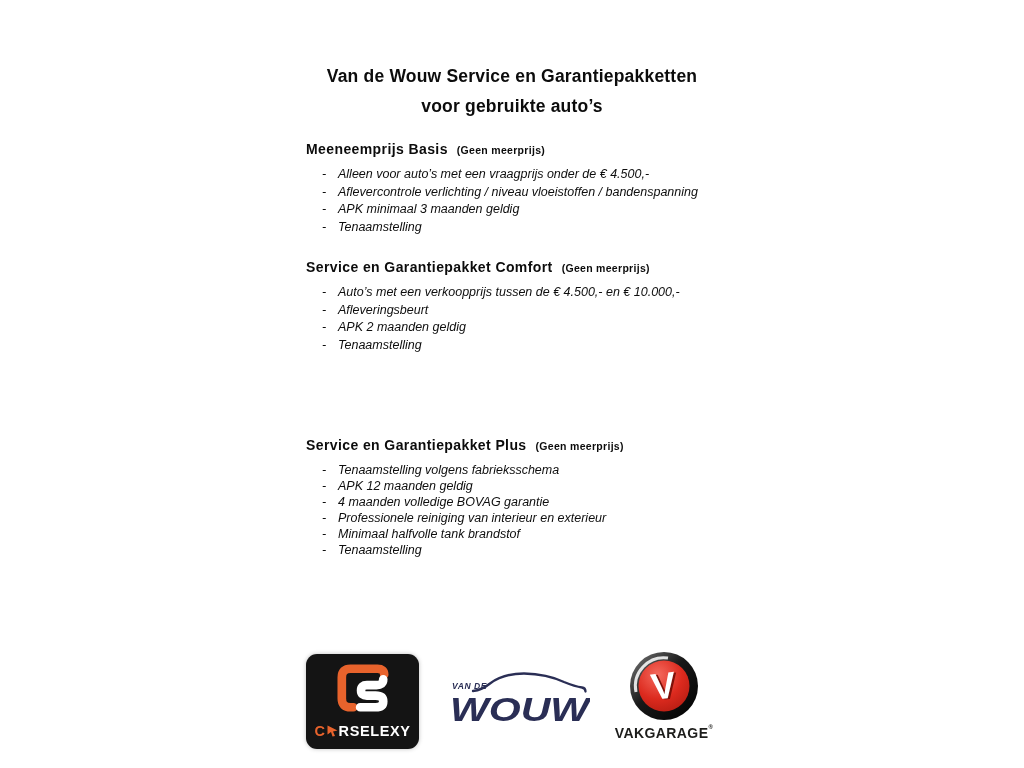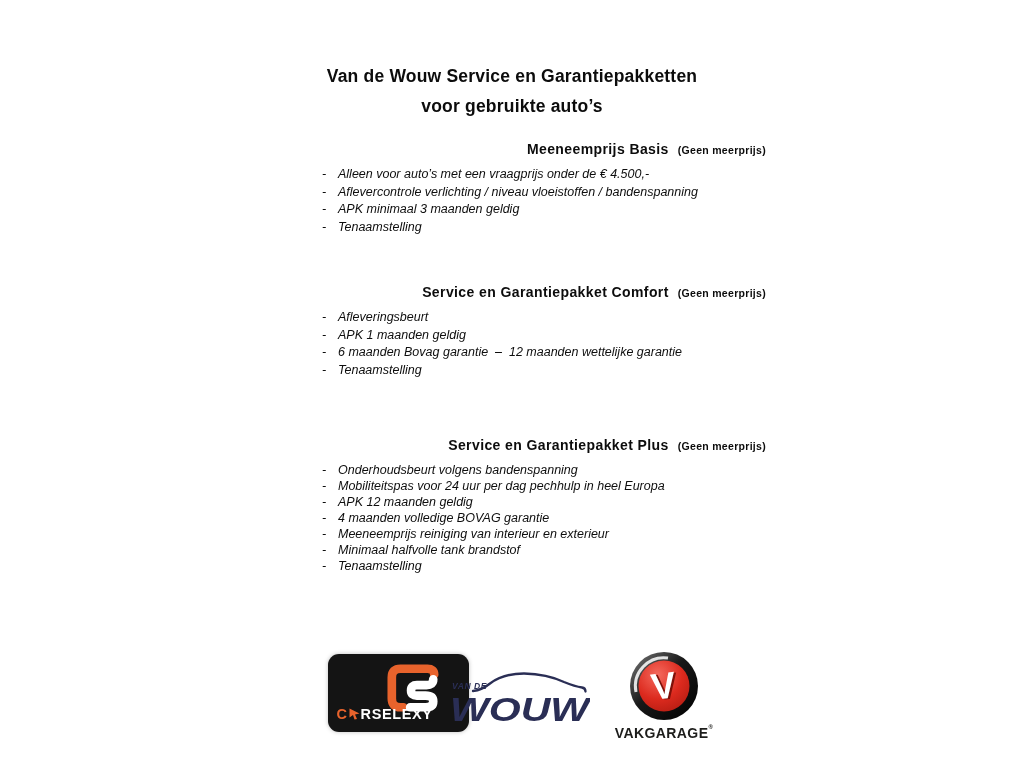--- a/index.html
+++ b/index.html
@@ -10,33 +10,33 @@
   }
   .page { position:relative; width:1024px; height:768px; overflow:hidden; background:#ffffff;margin-top:32px; }
 
   
   .title-block { position:absolute; top:29px; left:0; width:1024px; text-align:center; }
   .title-line { font-size:17.5px; font-weight:bold; line-height:30px; letter-spacing:0.2px; color:#0c0c0c; }
 
   
   .section { position:absolute; left:306px; width:460px; }
   #section-0 { top:109px; }
-  #section-1 { top:252px; }
+  #section-1 { top:227px; }
   #section-2 { top:405px; }
-  .section-heading { font-size:14px; font-weight:bold; letter-spacing:0.4px; color:#0c0c0c; white-space:nowrap;text-align:right; }
+  .section-heading { font-size:14px; font-weight:bold; letter-spacing:0.4px; color:#0c0c0c; white-space:nowrap; }
   .heading-suffix { font-size:10.5px; font-weight:bold; letter-spacing:0.3px; margin-left:9px; }
   .bullets { list-style:none; margin:9px 0 0 0; padding:0; font-size:12.5px; line-height:17.5px; color:#0e0e0e;font-style:italic; }
   #section-2 .bullets { line-height:16px; }
   .bullets li { position:relative; padding-left:32px; white-space:nowrap; }
   .bullets li::before { content:"-"; position:absolute; left:16px; }
 
   
   .logo-carselexy {
-    position:absolute; left:328px; top:622px; width:113px; height:78px;
-    background:#141414; border-radius:11px; box-shadow:0 0 4px rgba(0,0,0,0.25);padding-left:28px;
+    position:absolute; left:306px; top:622px; width:113px; height:95px;
+    background:#141414; border-radius:11px; box-shadow:0 0 4px rgba(0,0,0,0.25);
   }
   .cs-monogram { display:block; margin:8px auto 0 auto; }
   .cs-wordmark {
     position:absolute; bottom:10px; left:0; width:113px; text-align:center;
     font-size:14.5px; font-weight:bold; letter-spacing:0.6px; line-height:16px; white-space:nowrap;
   }
   .cs-orange { color:#e8632c; }
   .cs-white { color:#ffffff; }
   .cs-cursor { display:inline-block; margin:0 1px 0 1px; vertical-align:-1px; }
 
@@ -69,37 +69,36 @@
       <li>APK minimaal 3 maanden geldig</li>
       <li>Tenaamstelling</li>
     </ul>
   </div>
 
   <div class="section" id="section-1">
     <div class="section-heading">
       <span>Service en Garantiepakket Comfort</span><span class="heading-suffix">(Geen meerprijs)</span>
     </div>
     <ul class="bullets">
+      <li>Auto’s met een verkoopprijs tussen de € 4.500,- en € 10.000,-</li>
       <li>Afleveringsbeurt</li>
-      <li>APK 1 maanden geldig</li>
-      <li>6 maanden Bovag garantie&nbsp; –&nbsp; 12 maanden wettelijke garantie</li>
+      <li>APK 2 maanden geldig</li>
       <li>Tenaamstelling</li>
     </ul>
   </div>
 
   <div class="section" id="section-2">
     <div class="section-heading">
       <span>Service en Garantiepakket Plus</span><span class="heading-suffix">(Geen meerprijs)</span>
     </div>
     <ul class="bullets">
-      <li>Onderhoudsbeurt volgens bandenspanning</li>
-      <li>Mobiliteitspas voor 24 uur per dag pechhulp in heel Europa</li>
+      <li>Tenaamstelling volgens fabrieksschema</li>
       <li>APK 12 maanden geldig</li>
       <li>4 maanden volledige BOVAG garantie</li>
-      <li>Meeneemprijs reiniging van interieur en exterieur</li>
+      <li>Professionele reiniging van interieur en exterieur</li>
       <li>Minimaal halfvolle tank brandstof</li>
       <li>Tenaamstelling</li>
     </ul>
   </div>
 
   <div class="logo-carselexy">
     <svg class="cs-monogram" width="58" height="52" viewBox="0 0 60 54">
       <path d="M 20 47 L 17 47 Q 8 47 8 38 L 8 16 Q 8 7 17 7 L 45 7 Q 52 7 52 13" fill="none" stroke="#e8632c" stroke-width="9" stroke-linecap="round" stroke-linejoin="round"></path>
       <path d="M 51 18 Q 51 24 44 24 L 34 24 Q 28 24 28 29.5 Q 28 35 34 35 L 43 35 Q 51 35 51 41 Q 51 47 43 47 L 27 47" fill="none" stroke="#ffffff" stroke-width="9" stroke-linecap="round" stroke-linejoin="round"></path>
     </svg>

